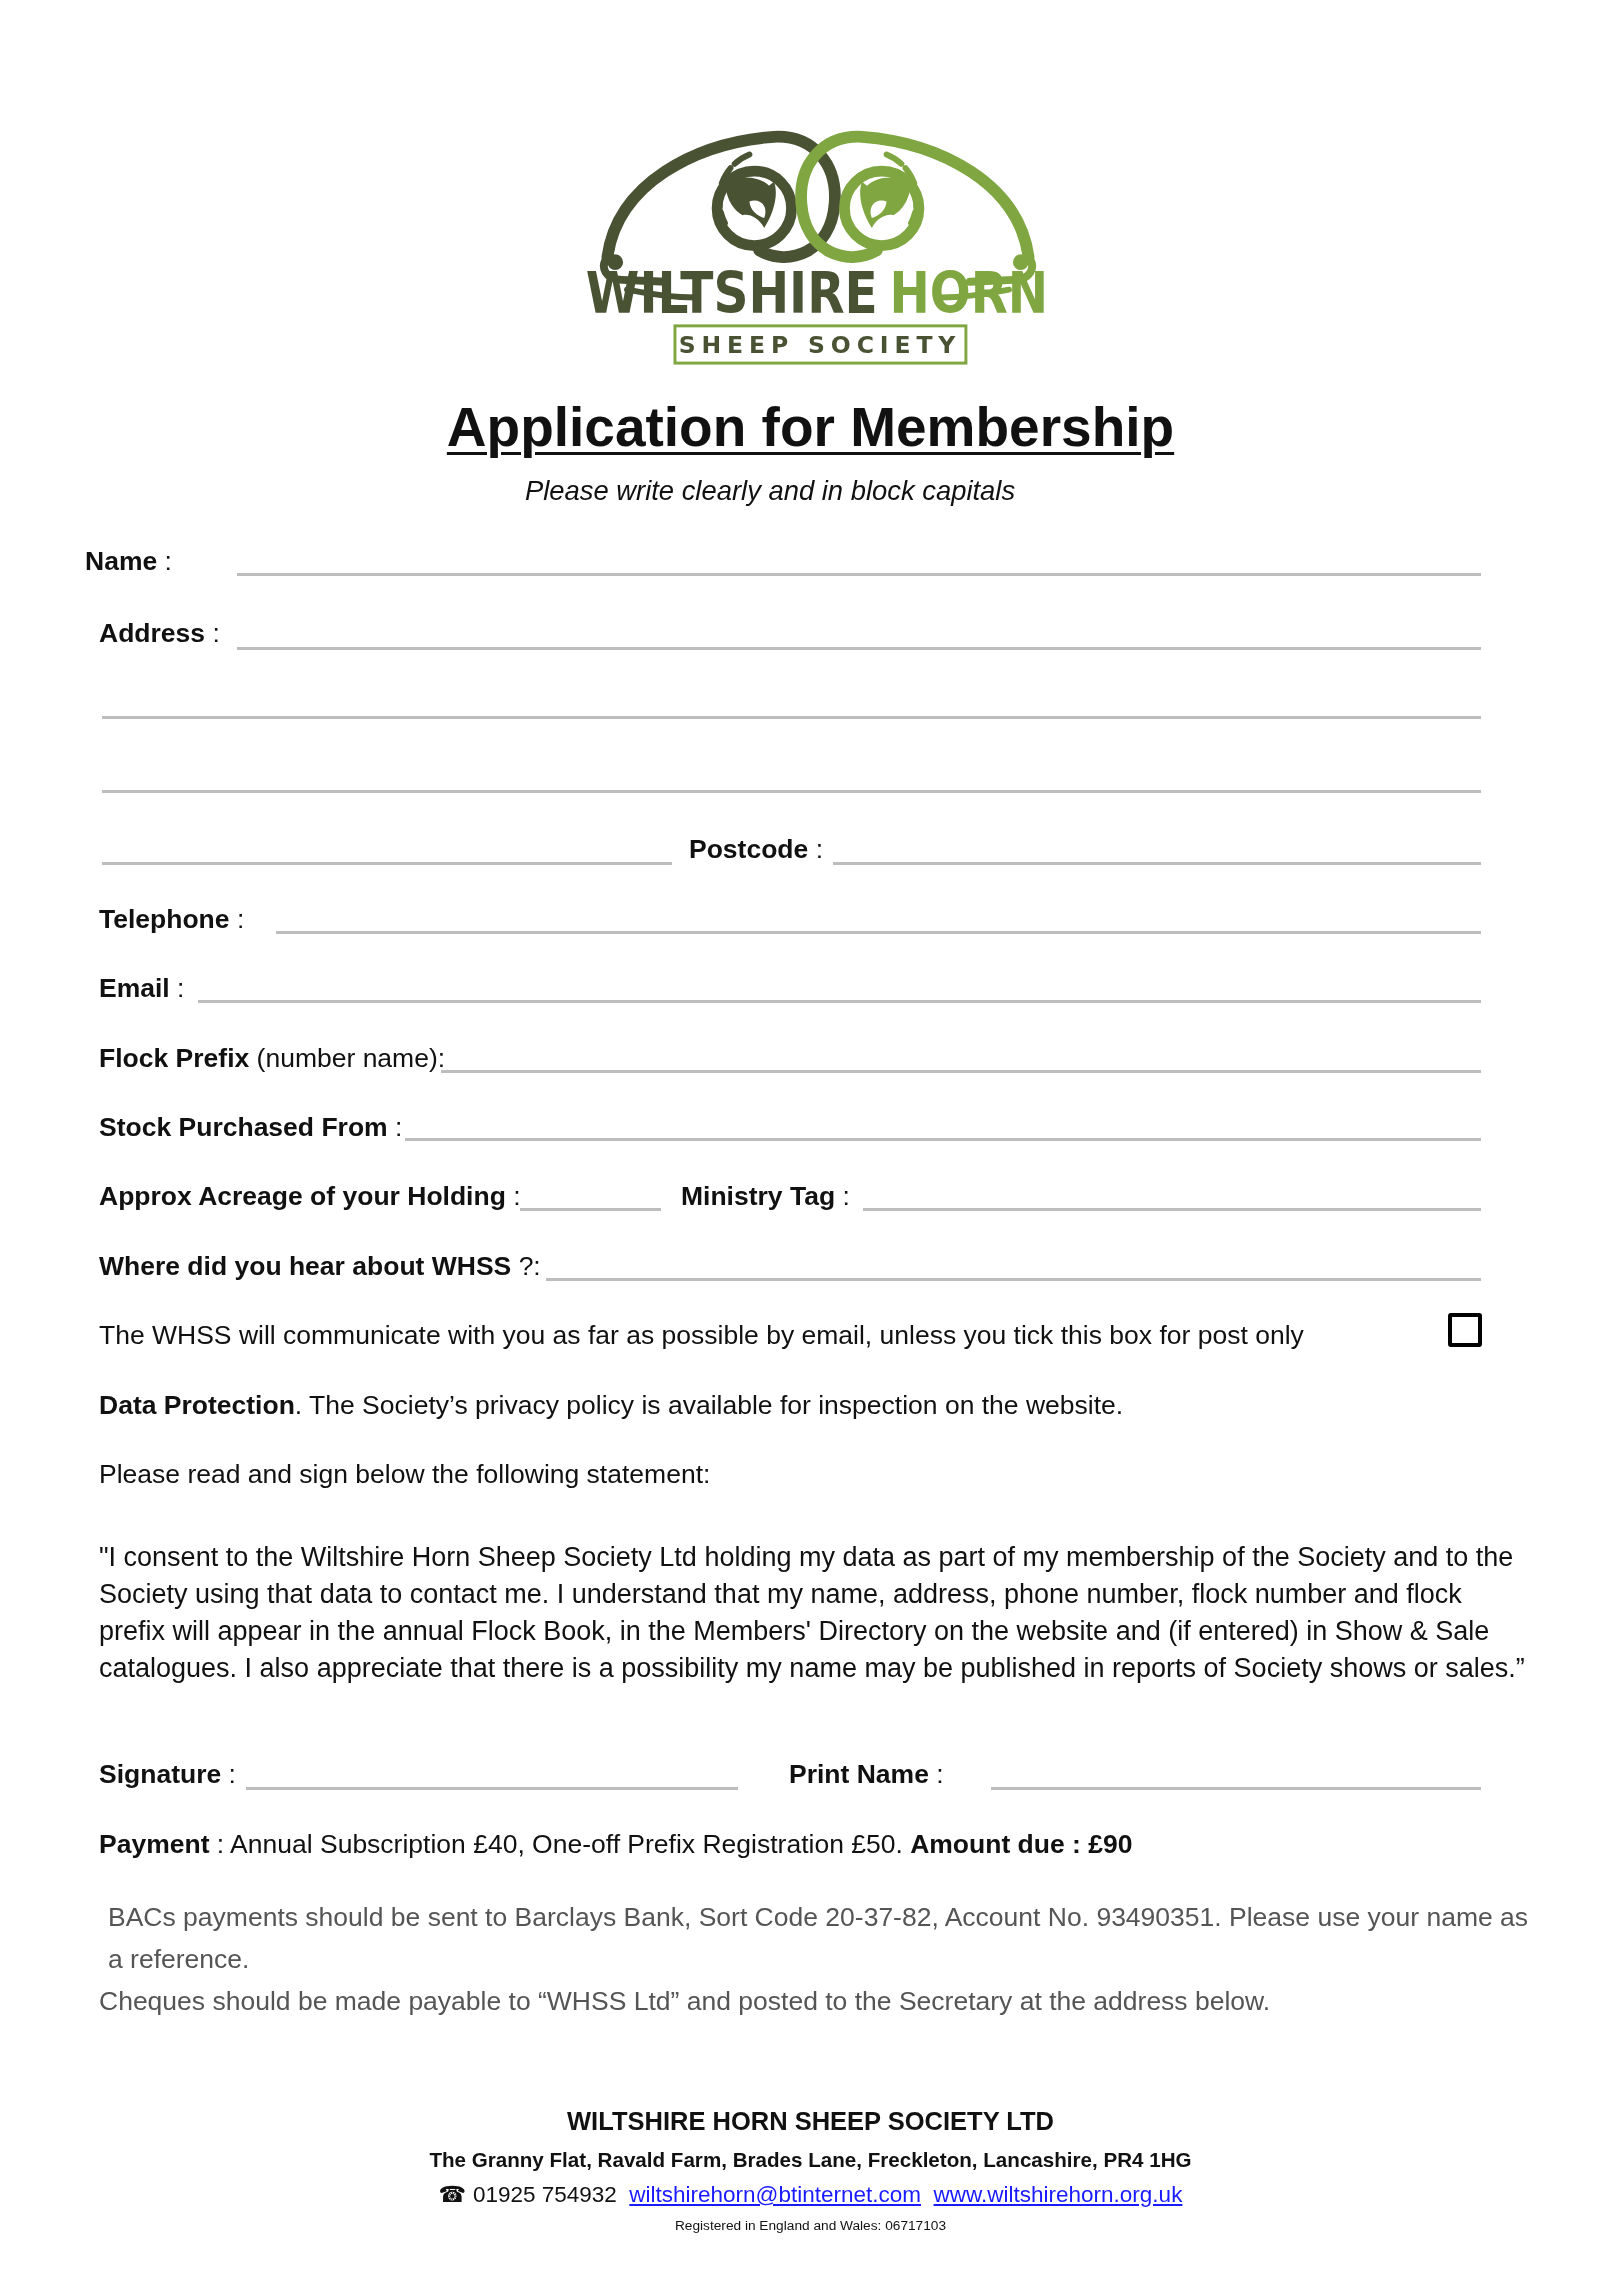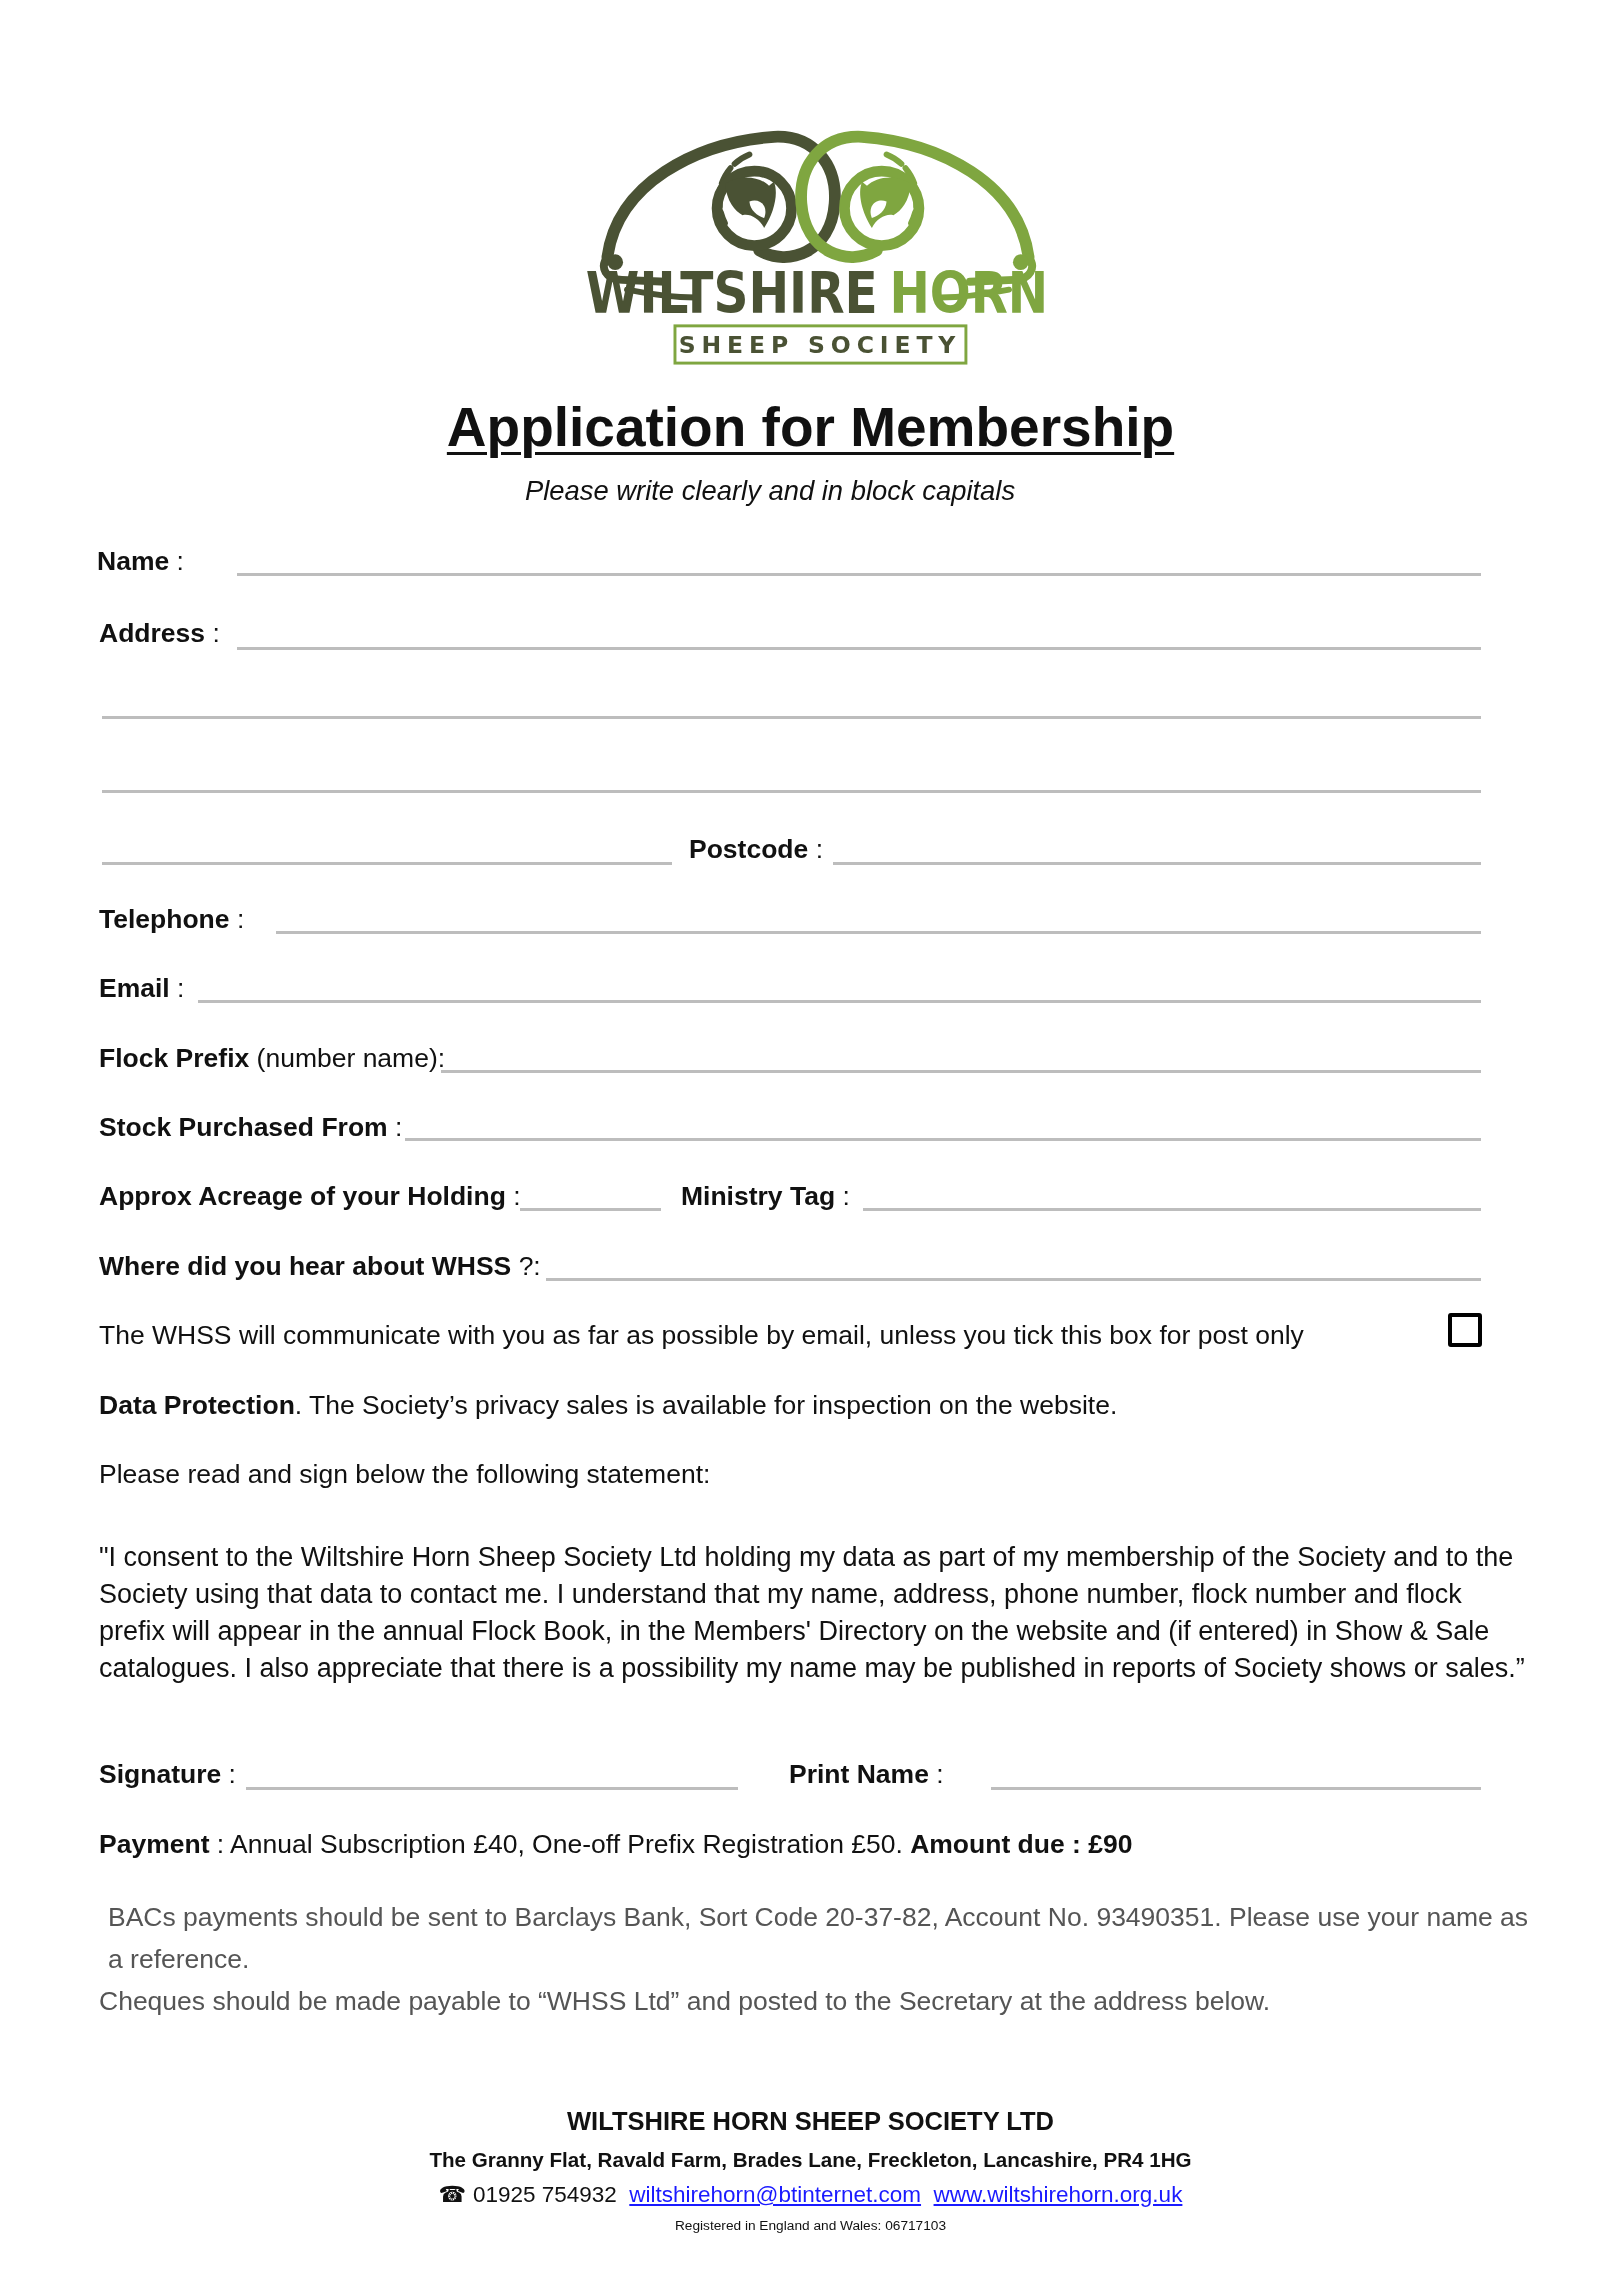--- a/index.html
+++ b/index.html
@@ -60,21 +60,21 @@
     <text x="8" y="192" font-family="DejaVu Sans, sans-serif" font-weight="bold" font-size="58" fill="#4a5234" textLength="298" lengthAdjust="spacingAndGlyphs">WILTSHIRE</text>
     <text x="318" y="192" font-family="DejaVu Sans, sans-serif" font-weight="bold" font-size="58" fill="#7fa640" textLength="162" lengthAdjust="spacingAndGlyphs">HORN</text>
     <rect x="99" y="205" width="297" height="38" fill="none" stroke="#7fa640" stroke-width="3"></rect>
     <text x="247" y="233" text-anchor="middle" font-family="DejaVu Sans, sans-serif" font-weight="bold" font-size="24" fill="#4a5234" letter-spacing="6">SHEEP SOCIETY</text>
   </svg>
 </div>
 
 <div class="title"><span>Application for Membership</span></div>
 <div class="subtitle">Please write clearly and in block capitals</div>
 
-<div class="lbl" style="left:97px; top:545px;"><b>Name</b><span> :</span></div>
+<div class="lbl" style="left:85px; top:545px;"><b>Name</b><span> :</span></div>
 <div class="line" style="left:237px; top:573px; width:1244px;"></div>
 
 <div class="lbl" style="left:99px; top:617px;"><b>Address</b><span> :</span></div>
 <div class="line" style="left:237px; top:647px; width:1244px;"></div>
 <div class="line" style="left:102px; top:716px; width:1379px;"></div>
 <div class="line" style="left:102px; top:790px; width:1379px;"></div>
 
 <div class="line" style="left:102px; top:862px; width:570px;"></div>
 <div class="lbl" style="left:689px; top:833px;"><b>Postcode</b><span> :</span></div>
 <div class="line" style="left:833px; top:862px; width:648px;"></div>
@@ -95,21 +95,21 @@
 <div class="line" style="left:520px; top:1208px; width:141px;"></div>
 <div class="lbl" style="left:681px; top:1180px;"><b>Ministry Tag</b><span> :</span></div>
 <div class="line" style="left:863px; top:1208px; width:618px;"></div>
 
 <div class="lbl" style="left:99px; top:1250px;"><b>Where did you hear about WHSS</b><span> ?:</span></div>
 <div class="line" style="left:546px; top:1278px; width:935px;"></div>
 
 <div class="lbl" style="left:99px; top:1319px;">The WHSS will communicate with you as far as possible by email, unless you tick this box for post only</div>
 <div class="checkbox"></div>
 
-<div class="lbl" style="left:99px; top:1389px;"><b>Data Protection</b><span>. The Society’s privacy sales is available for inspection on the website.</span></div>
+<div class="lbl" style="left:99px; top:1389px;"><b>Data Protection</b><span>. The Society’s privacy policy is available for inspection on the website.</span></div>
 
 <div class="lbl" style="left:99px; top:1458px;">Please read and sign below the following statement:</div>
 
 <div class="para" style="top:1539px;">"I consent to the Wiltshire Horn Sheep Society Ltd holding my data as part of my membership of the Society and to the Society using that data to contact me. I understand that my name, address, phone number, flock number and flock prefix will appear in the annual Flock Book, in the Members' Directory on the website and (if entered) in Show &amp; Sale catalogues. I also appreciate that there is a possibility my name may be published in reports of Society shows or sales.”</div>
 
 <div class="lbl" style="left:99px; top:1758px;"><b>Signature</b><span> :</span></div>
 <div class="line" style="left:246px; top:1787px; width:492px;"></div>
 <div class="lbl" style="left:789px; top:1758px;"><b>Print Name</b><span> :</span></div>
 <div class="line" style="left:991px; top:1787px; width:490px;"></div>
 

